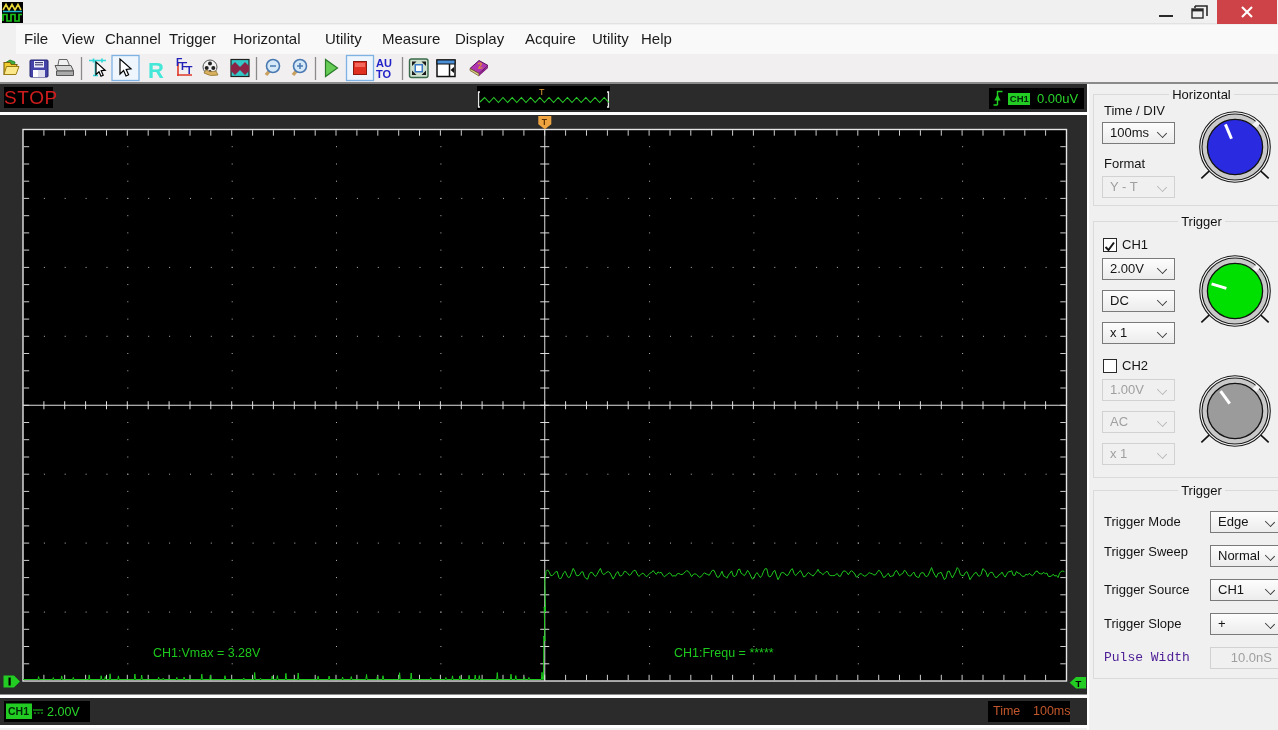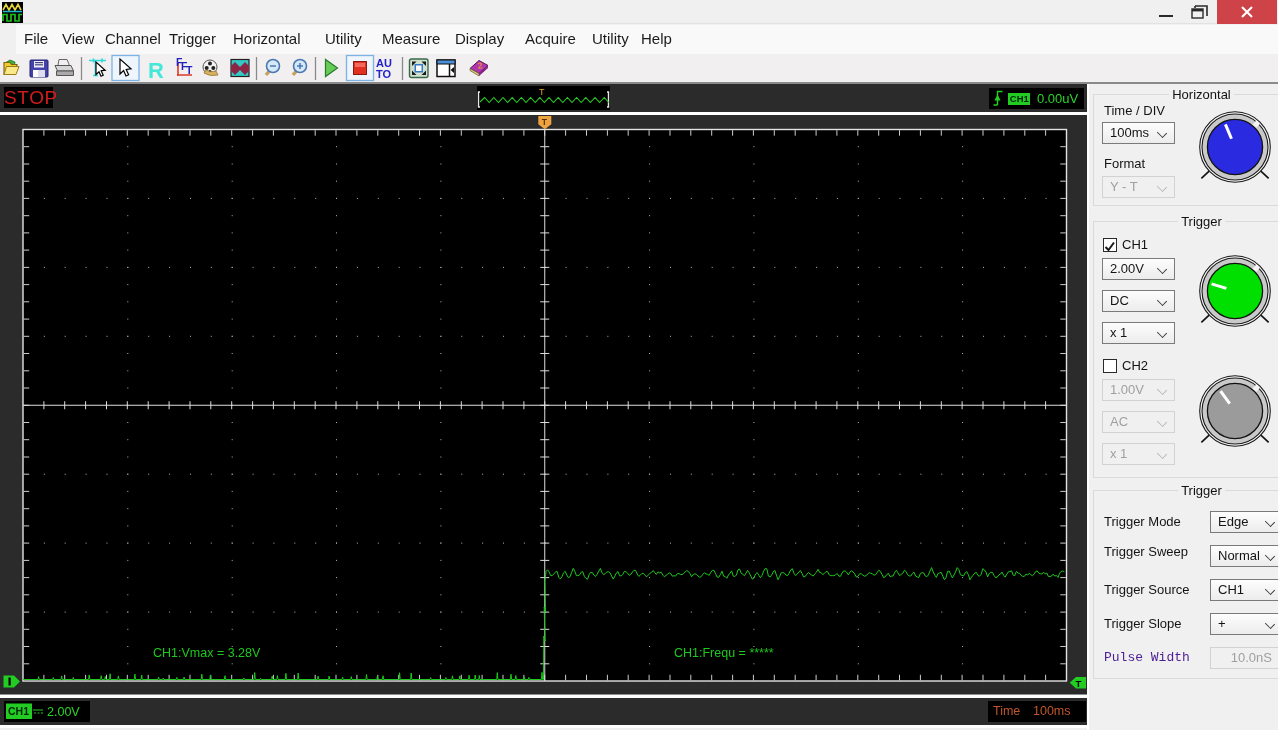--- a/index.html
+++ b/index.html
@@ -30,21 +30,21 @@
 .combo .chev { position:absolute; right:8px; top:6px; width:8px; height:8px; }
 .combo .chev::before { content:""; position:absolute; left:0; top:0; width:7px; height:7px; border-right:1.6px solid #3a3a3a; border-bottom:1.6px solid #3a3a3a; transform:rotate(45deg) scale(1,0.8); transform-origin:center; }
 .combo.dis { background:#f0f0f0; border-color:#d2d2d2; color:#9f9f9f; }
 .combo.dis .chev::before { border-color:#b8b8b8; }
 .cb { position:absolute; width:14px; height:14px; background:#fff; border:1.6px solid #2a2a2a; }
 .knob { position:absolute; }
 #stopbox { position:absolute; left:4px; top:3px; width:49px; height:21px; background:#000; color:#cf1d1d; font-size:19px; text-align:center; line-height:21px; letter-spacing:0.6px; }
 #prevbox { position:absolute; left:477px; top:2px; width:133px; height:24px; background:#000; }
 #infobox { position:absolute; left:989px; top:4px; width:95px; height:21px; background:#000; }
 #sb-left { position:absolute; left:4px; top:3px; width:86px; height:21px; background:#000; }
-#sb-right { position:absolute; left:988px; top:3px; width:98px; height:21px; background:#000; color:#c0562c; font-size:12.5px; line-height:21px; }
+#sb-right { position:absolute; left:988px; top:3px; width:82px; height:21px; background:#000; color:#c0562c; font-size:12.5px; line-height:21px; }
 </style>
 </head>
 <body>
 <div id="titlebar">
  <svg id="appicon" viewBox="0 0 21 21">
       <rect x="0" y="0" width="21" height="21" fill="#000"></rect>
       <path d="M1 8 L4 2.5 L7 8 L10 2.5 L13 8 L16 2.5 L19 8" fill="none" stroke="#e8d83a" stroke-width="1.6"></path>
       <line x1="1" y1="9.5" x2="20" y2="9.5" stroke="#18b8c8" stroke-width="1.5"></line>
       <path d="M1 19 L1 12.5 L5 12.5 L5 19 L9 19 L9 12.5 L13 12.5 L13 19 L17 19 L17 12.5 L20 12.5" fill="none" stroke="#18c018" stroke-width="1.7"></path>
     </svg>

